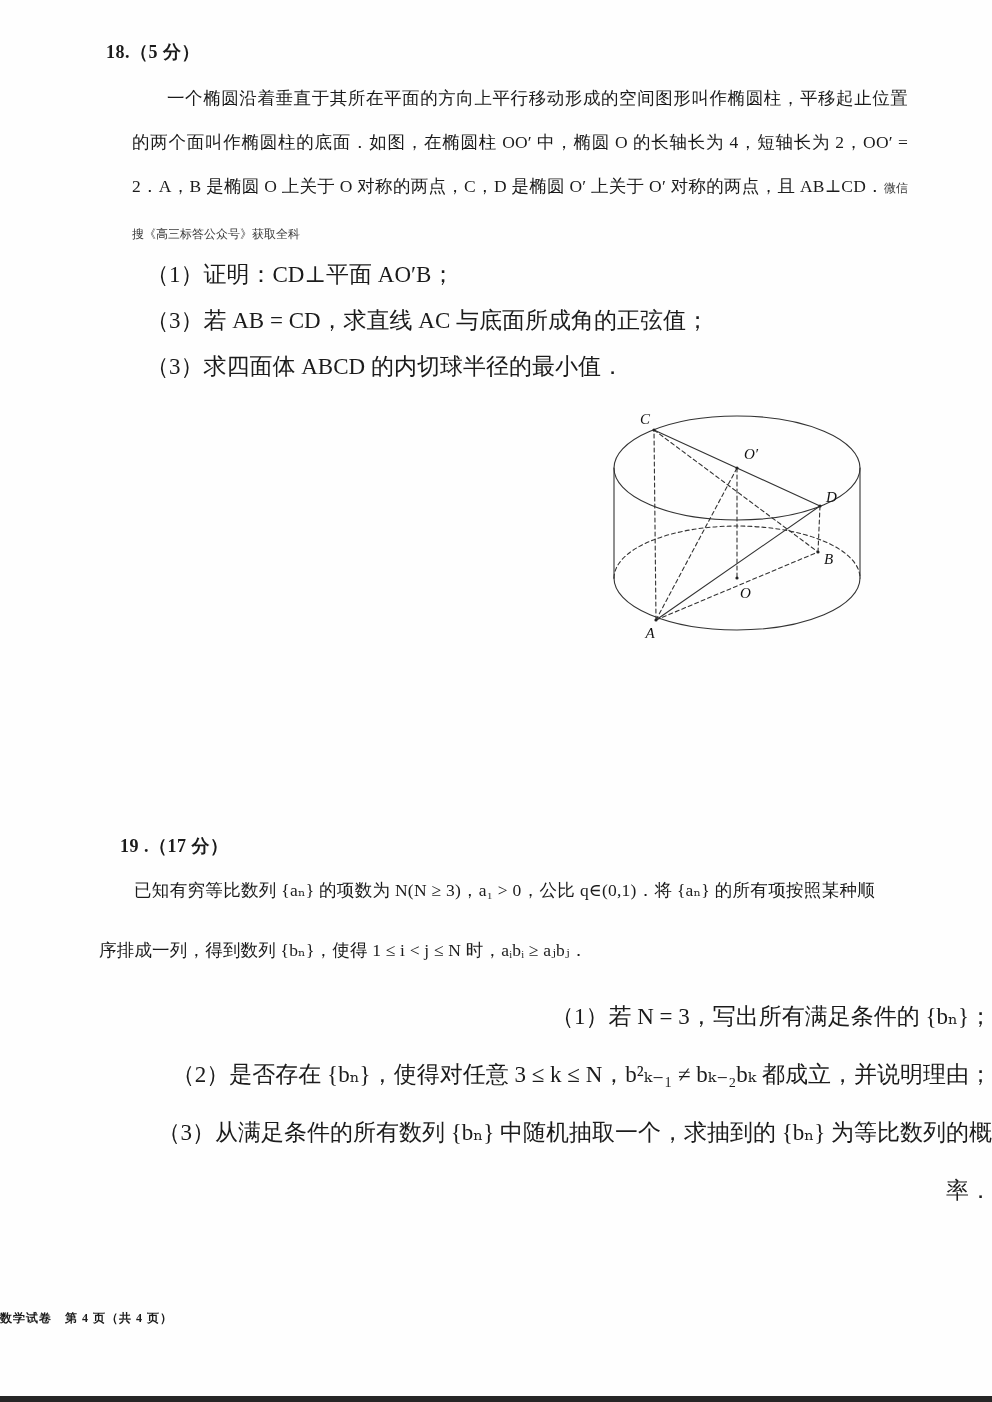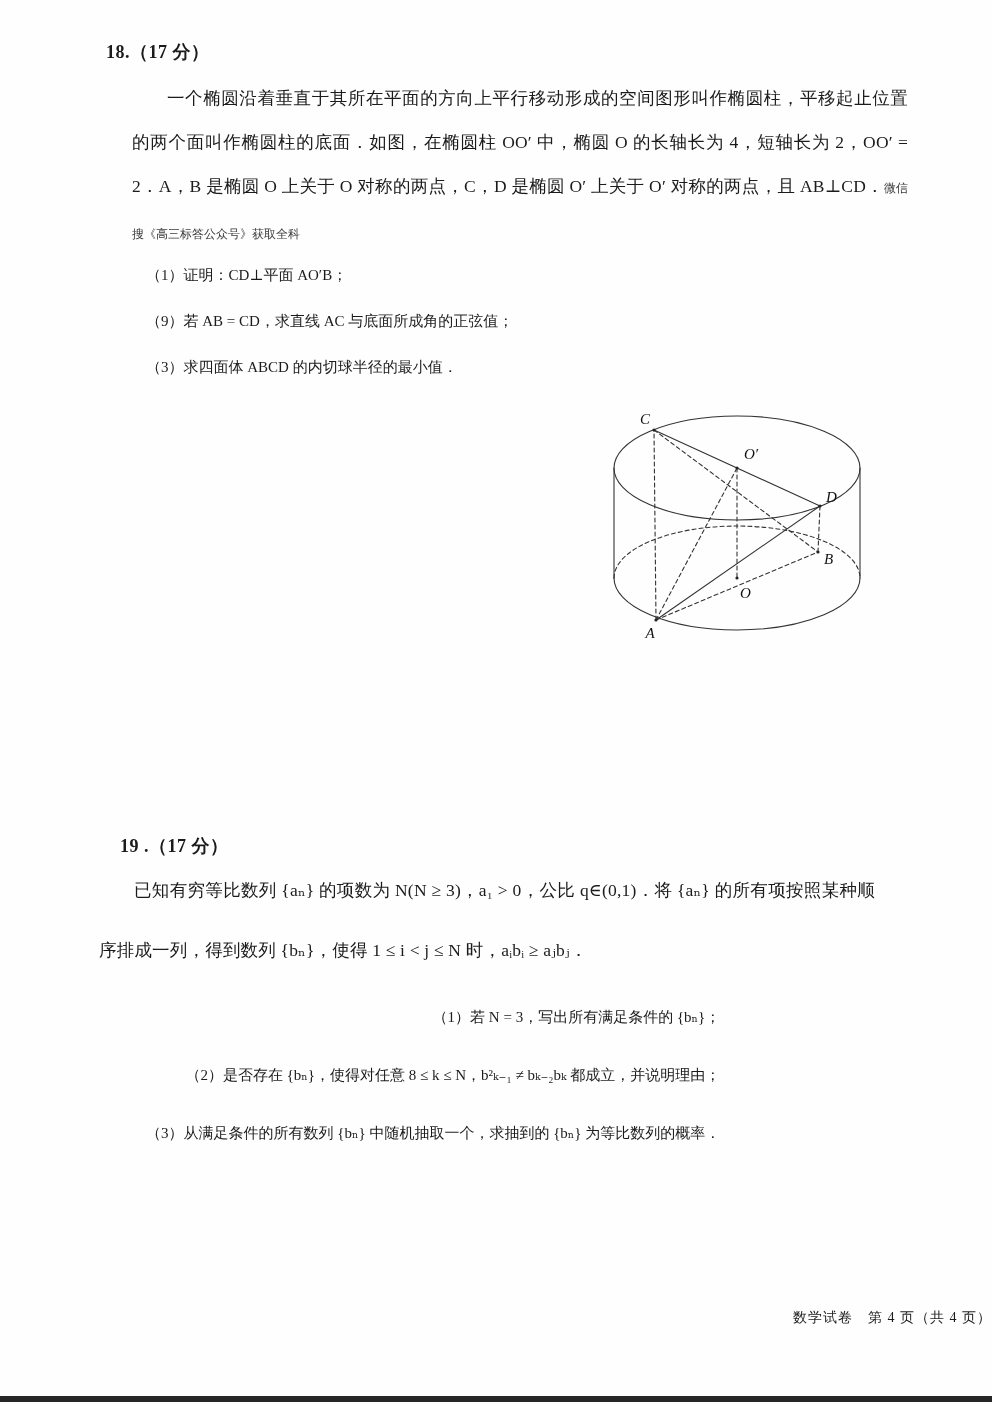--- a/index.html
+++ b/index.html
@@ -27,51 +27,51 @@
     text-indent: 2em;
     letter-spacing: 0.2px;
   }
   #p18-intro { line-height: 44px; }
   #p19-intro { line-height: 60px; }
   .watermark {
     font-size: 12px;
     color: #3a3a3a;
     letter-spacing: 0;
   }
-  .parts { font-size: 15px; }
+  .parts { font-size: 23px; }
   #p18-parts .part { display: block; line-height: 46px; }
   #p19-parts .part { display: block; line-height: 58px; text-align: right; }
   .footer {
     width: 100%;
-    text-align: right;
-    font-weight: normal;
-    font-size: 14px;
+    text-align: left;
+    font-weight: bold;
+    font-size: 12px;
     line-height: 20px;
     letter-spacing: 1px;
   }
   .scan-edge {
     position: absolute;
     left: 0; bottom: 0;
     width: 100%; height: 6px;
     background: #262626;
   }
   svg text { font-family: "Liberation Serif", "DejaVu Serif", serif; }
 </style>
 </head>
 <body>
 
 <div class="page">
 
-  <div class="abs prob-number" style="left:106px; top:40px;">18.（17 分）</div>
+  <div class="abs prob-number" style="left:106px; top:40px;">18.（5 分）</div>
 
   <p class="abs intro" id="p18-intro" style="left:116px; top:60px; width:776px; margin:16px;"><span>一个椭圆沿着垂直于其所在平面的方向上平行移动形成的空间图形叫作椭圆柱，平移起止位置的两个面叫作椭圆柱的底面．如图，在椭圆柱 OO′ 中，椭圆 O 的长轴长为 4，短轴长为 2，OO′ = 2．A，B 是椭圆 O 上关于 O 对称的两点，C，D 是椭圆 O′ 上关于 O′ 对称的两点，且 AB⊥CD．</span><span class="watermark">微信搜《高三标答公众号》获取全科</span></p>
 
   <div class="abs parts" id="p18-parts" style="left:146px; top:252px;">
     <span class="part">（1）证明：CD⊥平面 AO′B；</span>
-    <span class="part">（9）若 AB = CD，求直线 AC 与底面所成角的正弦值；</span>
+    <span class="part">（3）若 AB = CD，求直线 AC 与底面所成角的正弦值；</span>
     <span class="part">（3）求四面体 ABCD 的内切球半径的最小值．</span>
   </div>
 
   <svg class="abs" style="left:596px; top:400px;" width="290" height="256" viewBox="596 400 290 256">
     <g fill="none" stroke="#333" stroke-width="1.1" stroke-linecap="round">
 
       <ellipse cx="737" cy="468" rx="123" ry="52"></ellipse>
 
       <line x1="614" y1="468" x2="614" y2="578"></line>
       <line x1="860" y1="468" x2="860" y2="578"></line>
@@ -111,20 +111,20 @@
       <text x="650" y="638" text-anchor="middle">A</text>
     </g>
   </svg>
 
   <div class="abs prob-number" style="left:106px; top:834px;margin-left:14px;">19 .（17 分）</div>
 
   <p class="abs intro" id="p19-intro" style="left:99px; top:860px; width:776px; margin:0;">已知有穷等比数列 {aₙ} 的项数为 N(N ≥ 3)，a₁ &gt; 0，公比 q∈(0,1)．将 {aₙ} 的所有项按照某种顺序排成一列，得到数列 {bₙ}，使得 1 ≤ i &lt; j ≤ N 时，aᵢbᵢ ≥ aⱼbⱼ．</p>
 
   <div class="abs parts" id="p19-parts" style="left:146px; top:988px;">
     <span class="part">（1）若 N = 3，写出所有满足条件的 {bₙ}；</span>
-    <span class="part">（2）是否存在 {bₙ}，使得对任意 8 ≤ k ≤ N，b²ₖ₋₁ ≠ bₖ₋₂bₖ 都成立，并说明理由；</span>
+    <span class="part">（2）是否存在 {bₙ}，使得对任意 3 ≤ k ≤ N，b²ₖ₋₁ ≠ bₖ₋₂bₖ 都成立，并说明理由；</span>
     <span class="part">（3）从满足条件的所有数列 {bₙ} 中随机抽取一个，求抽到的 {bₙ} 为等比数列的概率．</span>
   </div>
 
   <div class="abs footer" style="left:0; top:1308px;">数学试卷　第 4 页（共 4 页）</div>
 
   <div class="scan-edge"></div>
 </div>
 
 </body></html>

